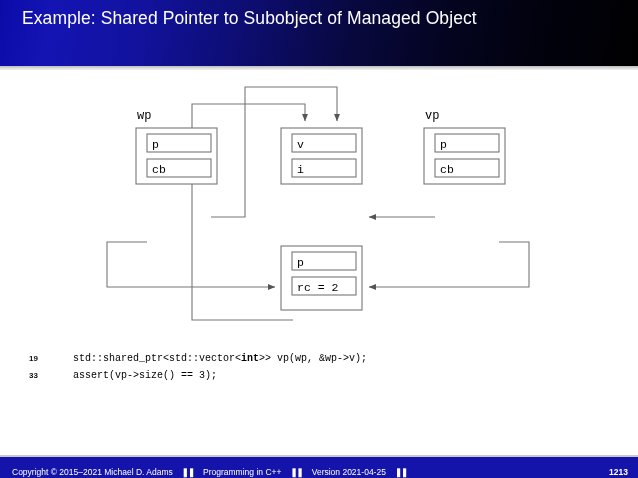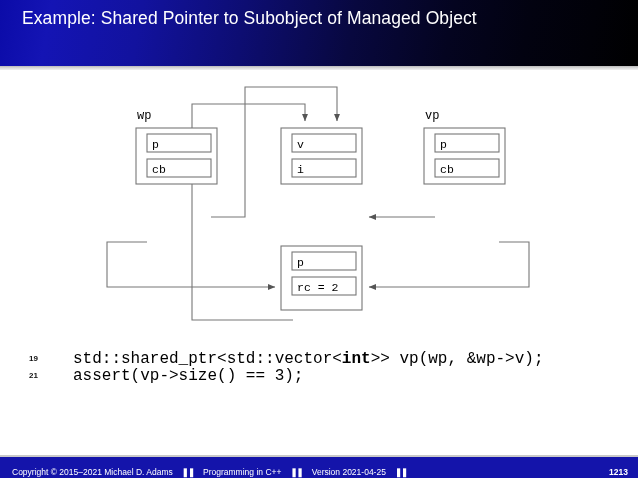--- a/index.html
+++ b/index.html
@@ -77,21 +77,21 @@
     text-align: right;
     padding-right: 4px;
     font-family: "Liberation Sans", sans-serif;
     font-size: 8px;
     font-weight: bold;
     color: #111111;
     flex: 0 0 auto;
   }
   .code-text {
     font-family: "Liberation Mono", monospace;
-    font-size: 16px;
+    font-size: 10px;
     color: #000000;
     white-space: pre;
     padding-left: 31px;
   }
   .code-text b { font-weight: bold; }
 
   
   #footer {
     position: absolute;
     left: 0;
@@ -188,21 +188,21 @@
     </g>
   </svg>
 </div>
 
 <div id="code-block">
   <div class="code-row">
     <span class="code-lineno">19</span>
     <span class="code-text"><span>std::shared_ptr&lt;std::vector&lt;</span><b>int</b><span>&gt;&gt; vp(wp, &amp;wp-&gt;v);</span></span>
   </div>
   <div class="code-row">
-    <span class="code-lineno">21</span>
+    <span class="code-lineno">33</span>
     <span class="code-text"><span>assert(vp-&gt;size() == 3);</span><b></b><span></span></span>
   </div>
 </div>
 
 <div id="footer-topline"></div>
 <div id="footer">
   <span>Copyright © 2015–2021 Michael D. Adams</span>
   <span class="sep">❚❚</span>
   <span>Programming in C++</span>
   <span class="sep">❚❚</span>

